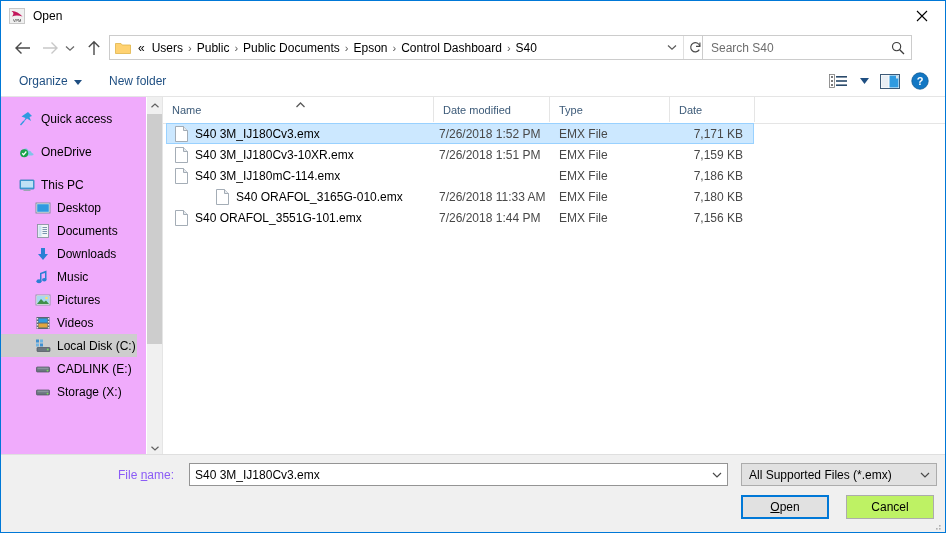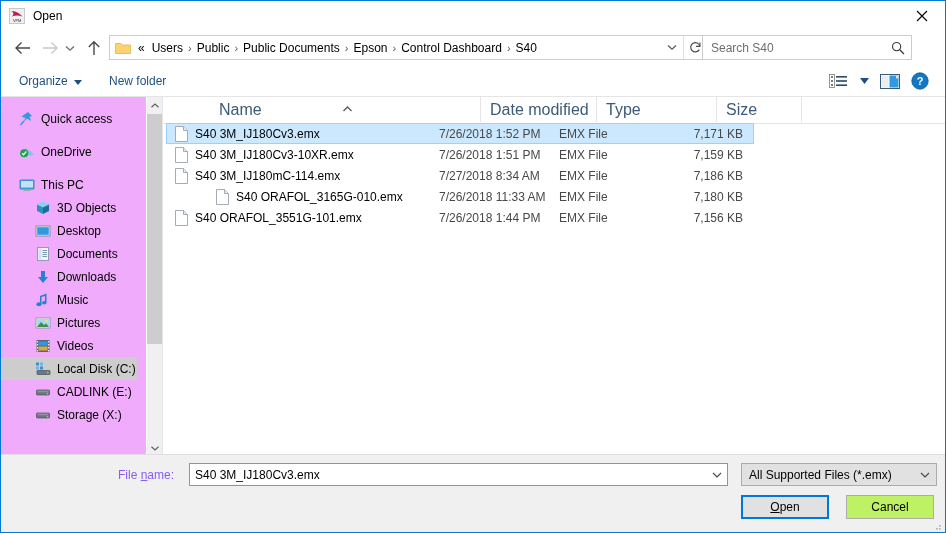--- a/index.html
+++ b/index.html
@@ -294,27 +294,26 @@
     left: 0; top: 0;
     width: 782px; height: 26px;
     border-bottom: 1px solid #e5e5e5;
     background: #ffffff;
   }
   .ch {
     position: absolute;
     top: 0; height: 25px;
     display: flex;
     align-items: center;
-    font-size: 16px;
+    font-size: 11px;
     color: #3c5a78;
     border-right: 1px solid #e5e5e5;
     box-sizing: border-box;
     padding-left: 9px;
     cursor: default;
-    margin-left: 47px;
   }
   .sortcaret {
     position: absolute;
     top: 1px;
     width: 9px; height: 6px;
   }
 
   .rows { position: absolute; left: 0; top: 26px; width: 782px; }
   .frow {
     position: relative;
@@ -602,30 +601,20 @@
         <span class="nav-ico">
           <svg width="16" height="16" viewBox="0 0 16 16">
             <rect x="1" y="3" width="14" height="9" rx="0.6" fill="#4aa7e0" stroke="#2c7cb0" stroke-width="0.8"></rect>
             <rect x="2" y="4" width="12" height="6.5" fill="#bfe2f5"></rect>
             <rect x="4.5" y="12.6" width="7" height="1.4" fill="#9aa7b2"></rect>
           </svg>
         </span>
         <span>This PC</span>
       </div>
 
-      <div class="nav-row indent">
-        <span class="nav-ico">
-          <svg width="16" height="16" viewBox="0 0 16 16">
-            <path d="M8 1.5 L14 4.5 L8 7.5 L2 4.5 Z" fill="#7fd4ef"></path>
-            <path d="M2 4.5 L8 7.5 L8 14 L2 11 Z" fill="#2d8fc0"></path>
-            <path d="M14 4.5 L8 7.5 L8 14 L14 11 Z" fill="#1b6d99"></path>
-          </svg>
-        </span>
-        <span>3D Objects</span>
-      </div>
 
       <div class="nav-row indent">
         <span class="nav-ico">
           <svg width="16" height="16" viewBox="0 0 16 16">
             <rect x="1" y="3" width="14" height="10" fill="#e8eef4" stroke="#7a8a98" stroke-width="0.9"></rect>
             <rect x="2.2" y="4.2" width="11.6" height="7.6" fill="#2f9ae0"></rect>
           </svg>
         </span>
         <span>Desktop</span>
       </div>
@@ -758,21 +747,21 @@
           </svg>
         </span>
       </div>
       <div class="ch" style="left:271px; width:116px;">
         <span>Date modified</span>
       </div>
       <div class="ch" style="left:387px; width:120px;">
         <span>Type</span>
       </div>
       <div class="ch" style="left:507px; width:85px;">
-        <span>Size</span>
+        <span>Date</span>
       </div>
     </div>
 
     <div class="rows">
 
       <div class="frow selected">
         <div class="sel-bg"></div>
         <div class="cell name" style="left:12px; width:255px;">
           <span class="fileico">
             <svg width="13" height="16" viewBox="0 0 13 16">
@@ -805,21 +794,20 @@
       <div class="frow">
         <div class="cell name" style="left:12px; width:255px;">
           <span class="fileico">
             <svg width="13" height="16" viewBox="0 0 13 16">
               <path d="M0.5 0.5 L8.5 0.5 L12.5 4.5 L12.5 15.5 L0.5 15.5 Z" fill="#ffffff" stroke="#9aa4ae" stroke-width="0.9"></path>
               <path d="M8.5 0.5 L8.5 4.5 L12.5 4.5" fill="#e6eaee" stroke="#9aa4ae" stroke-width="0.9"></path>
             </svg>
           </span>
           <span>S40 3M_IJ180mC-114.emx</span>
         </div>
-        <div class="cell" style="left:276px; width:120px;">7/27/2018 8:34 AM</div>
         <div class="cell" style="left:396px; width:110px;">EMX File</div>
         <div class="cell right" style="left:490px; width:90px;">7,186 KB</div>
       </div>
 
       <div class="frow">
         <div class="cell name" style="left:12px; width:255px;padding-left:41px;">
           <span class="fileico">
             <svg width="13" height="16" viewBox="0 0 13 16">
               <path d="M0.5 0.5 L8.5 0.5 L12.5 4.5 L12.5 15.5 L0.5 15.5 Z" fill="#ffffff" stroke="#9aa4ae" stroke-width="0.9"></path>
               <path d="M8.5 0.5 L8.5 4.5 L12.5 4.5" fill="#e6eaee" stroke="#9aa4ae" stroke-width="0.9"></path>

